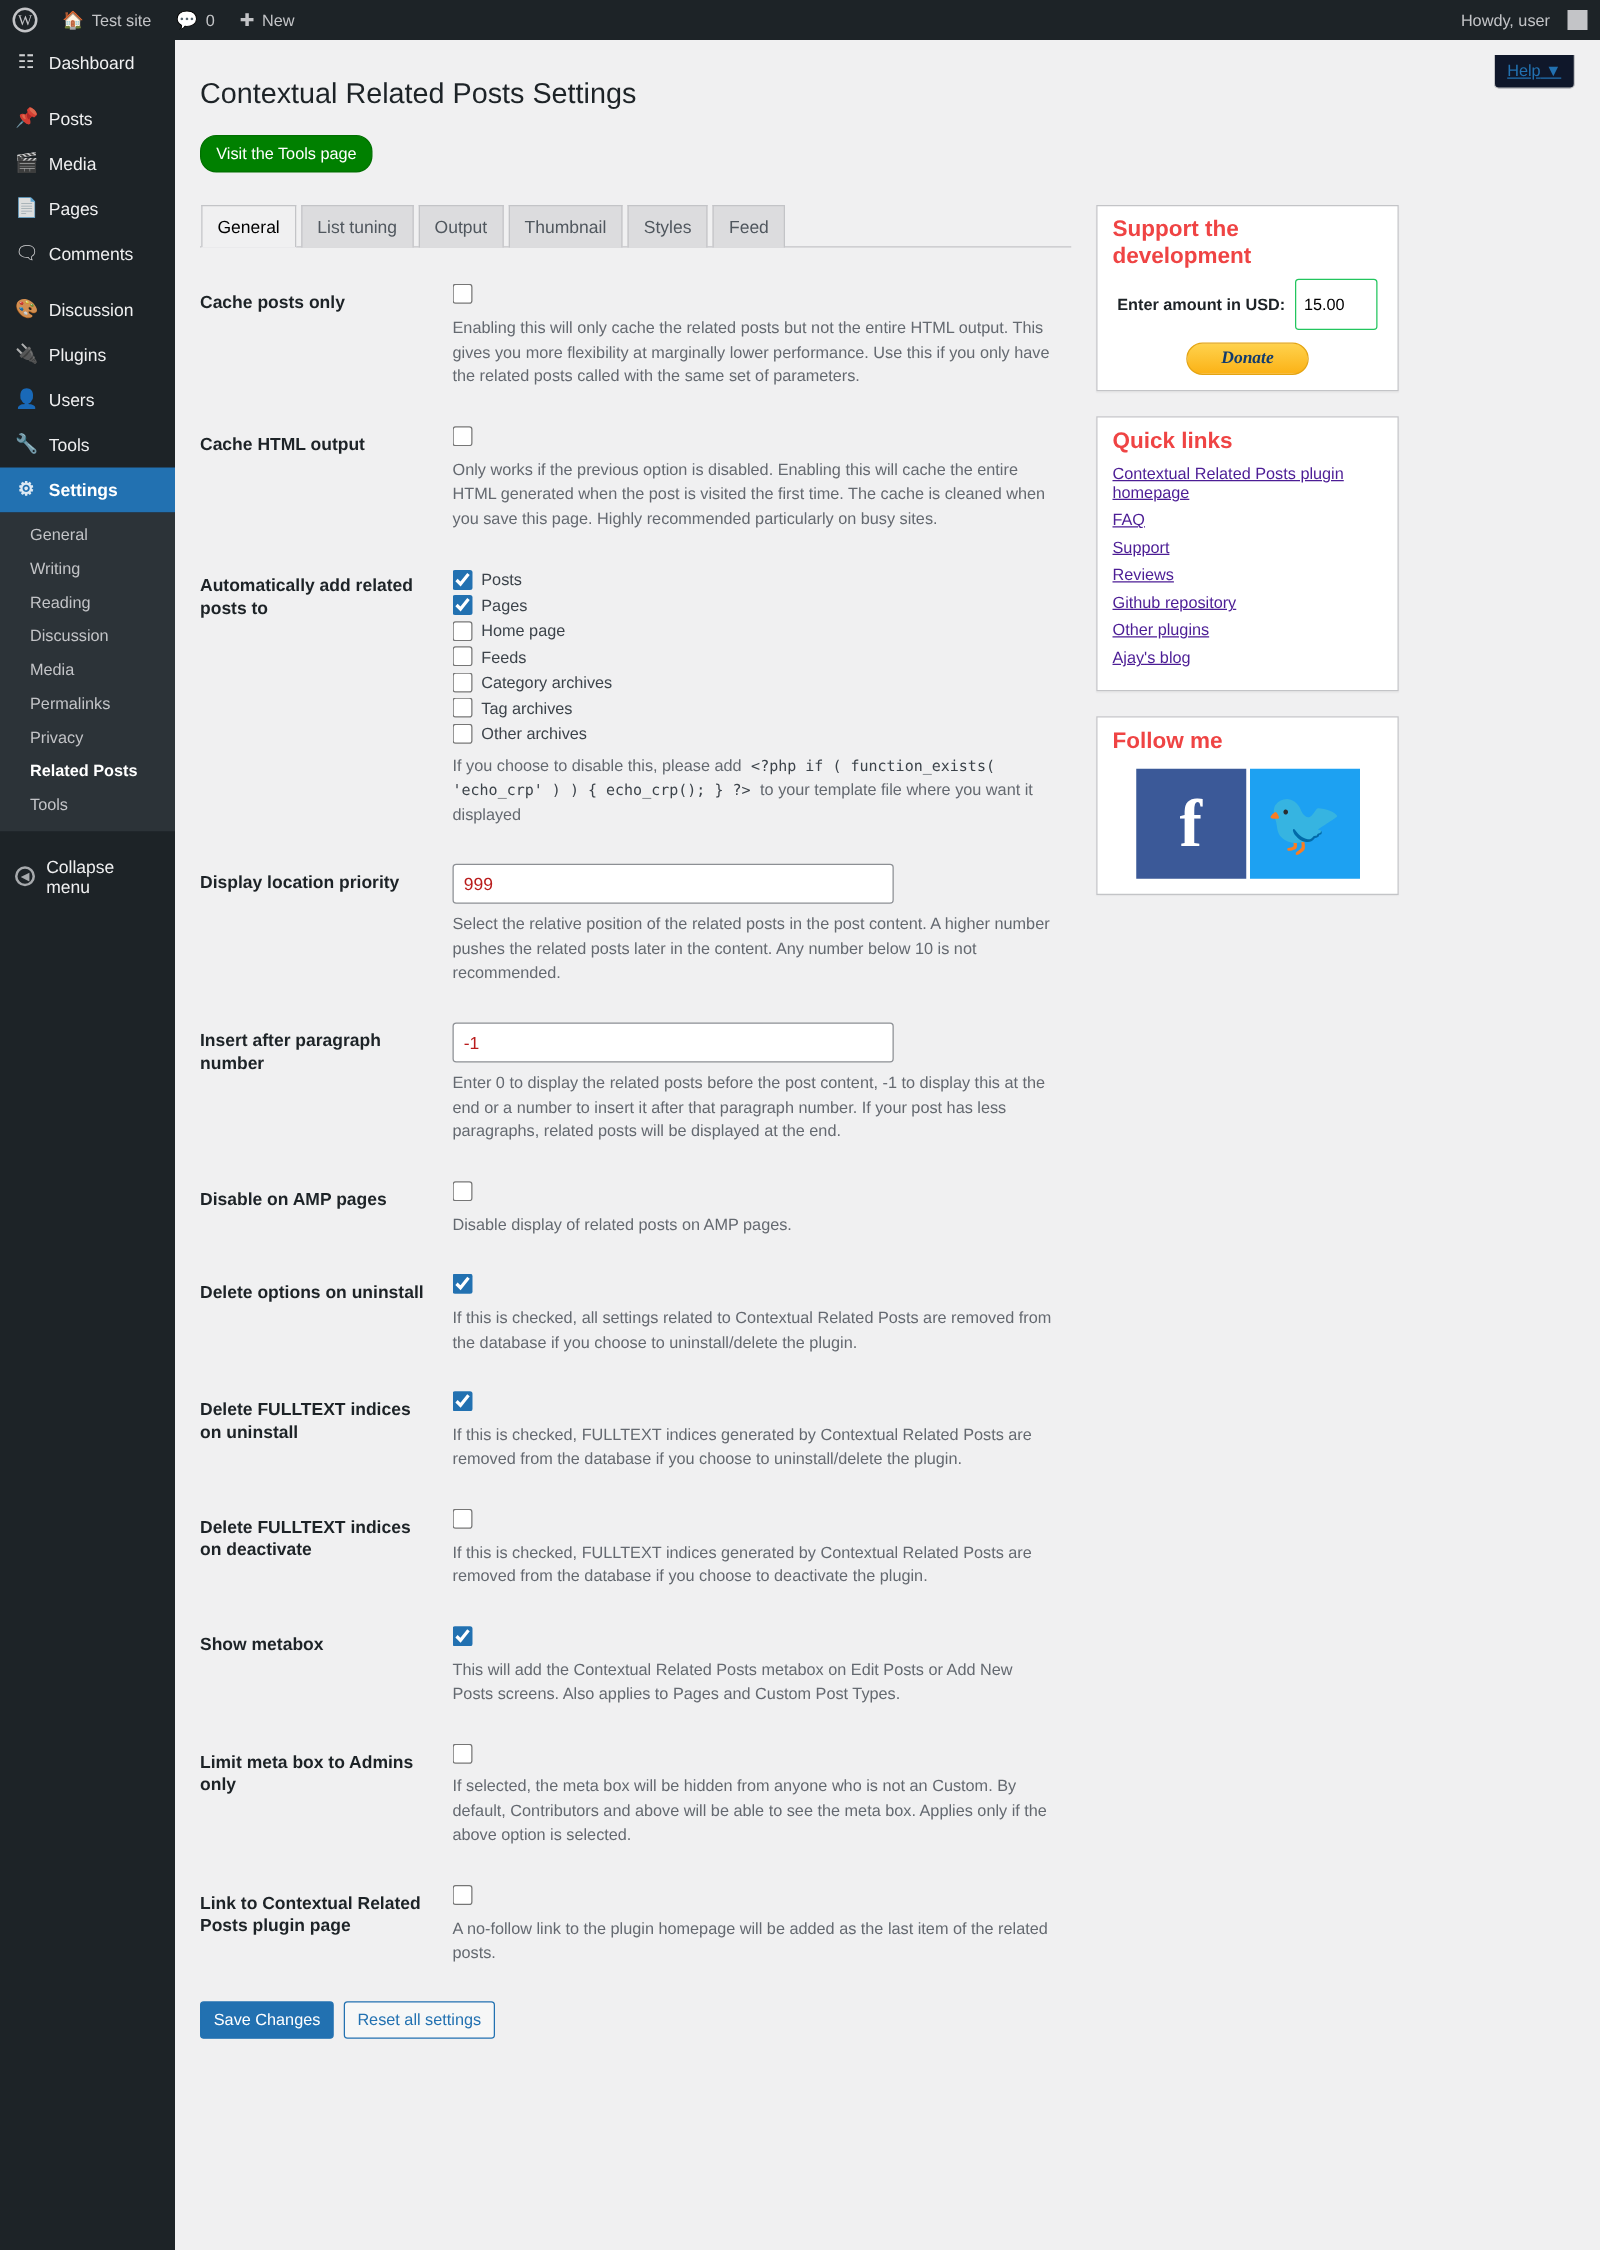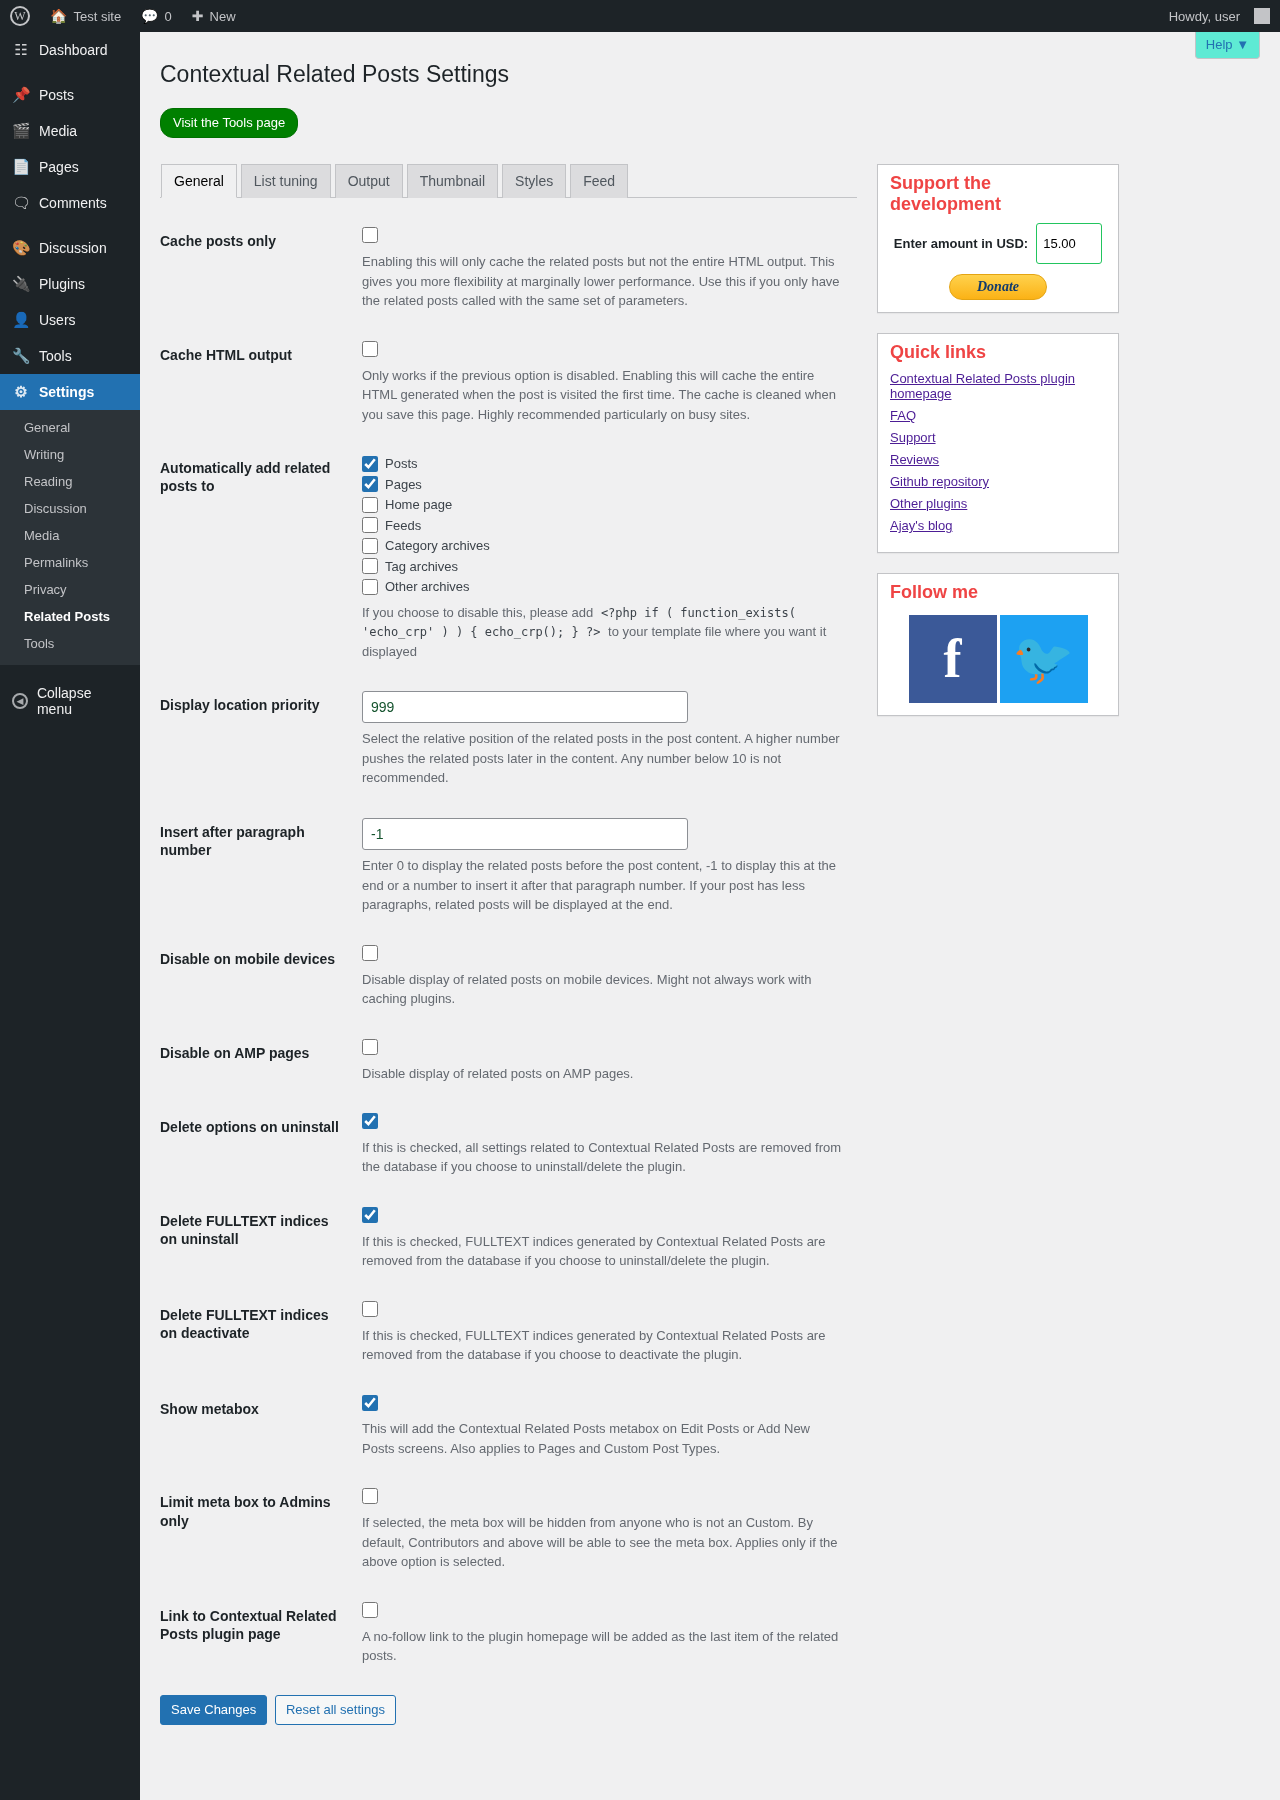--- a/index.html
+++ b/index.html
@@ -92,25 +92,26 @@
   }
 
   
   #content {
     flex: 1 1 auto;
     background: #f0f0f1;
     padding: 10px 20px 0 20px;
     position: relative;
   }
   .help-tab {
-    position: absolute; right: 20px; top: 0;
-    background: #5eead4; border: 1px solid #c3c4c7; border-top: none;
+    position: absolute; right: 20px; top: 12px;
+    background: #0f172a; border: 1px solid #c3c4c7; border-top: none;
     border-radius: 0 0 4px 4px;
     padding: 5px 10px 6px; font-size: 13px; color: #2271b1;
     cursor: pointer;
+    text-decoration: underline;
   }
   h1.page-title {
     font-size: 23px; font-weight: 400; color: #1d2327;
     margin: 9px 0 14px; padding: 9px 0 4px; line-height: 1.3;
   }
   .button-primary-green {
     display: inline-block;
     background: #008000; border: 1px solid #007000; color: #fff;
     font-size: 13px; padding: 7px 12px; border-radius: 13px;
     text-decoration: none; cursor: pointer; line-height: 1.1;
@@ -155,22 +156,22 @@
   table.form-table tr { border-bottom: none; }
   p.description {
     margin: 6px 0 0; color: #646970; font-size: 13px; font-style: normal;
     max-width: 480px; line-height: 1.5;
   }
   input[type="checkbox"] {
     width: 16px; height: 16px; margin: 0; vertical-align: top;
     accent-color: #2271b1;
   }
   input[type="text"].regular-text {
-    width: 326px; padding: 4px 8px; font-size: 14px;
-    border: 1px solid #8c8f94; border-radius: 3px; color: #14532d;
+    width: 353px; padding: 4px 8px; font-size: 14px;
+    border: 1px solid #8c8f94; border-radius: 3px; color: #b91c1c;
     background: #fff; line-height: 1.6;
   }
   .checkbox-list { margin: 0; }
   .checkbox-list label {
     display: flex; align-items: center; gap: 7px;
     font-size: 13px; color: #3c434a; margin-bottom: 1px; line-height: 1.5;
     cursor: pointer;
   }
   code {
     font-family: "DejaVu Sans Mono", monospace;
@@ -403,27 +404,20 @@
             </tr>
 
             <tr>
               <th>Insert after paragraph number</th>
               <td>
                 <input type="text" class="regular-text" value="-1" style="">
                 <p class="description">Enter 0 to display the related posts before the post content, -1 to display this at the end or a number to insert it after that paragraph number. If your post has less paragraphs, related posts will be displayed at the end.</p>
               </td>
             </tr>
 
-            <tr>
-              <th>Disable on mobile devices</th>
-              <td>
-                <input type="checkbox" style="">
-                <p class="description">Disable display of related posts on mobile devices. Might not always work with caching plugins.</p>
-              </td>
-            </tr>
 
             <tr>
               <th>Disable on AMP pages</th>
               <td>
                 <input type="checkbox" style="">
                 <p class="description">Disable display of related posts on AMP pages.</p>
               </td>
             </tr>
 
             <tr>

